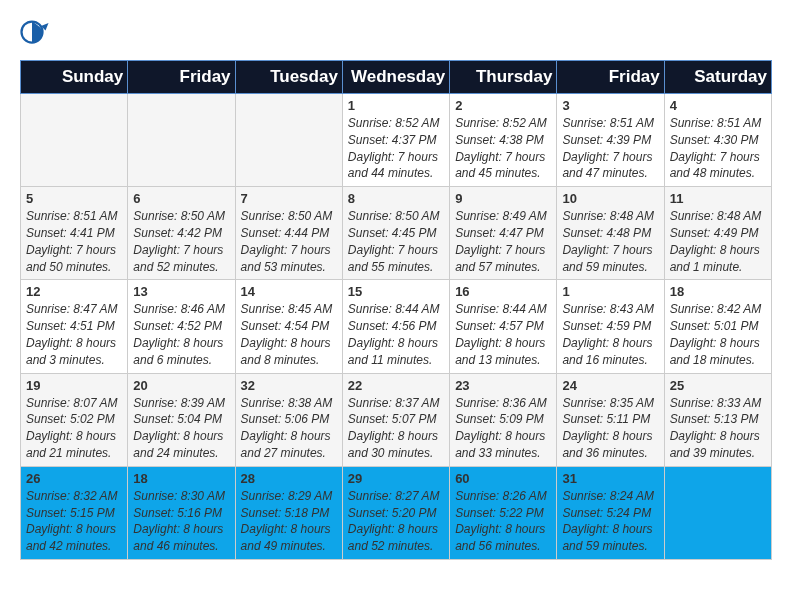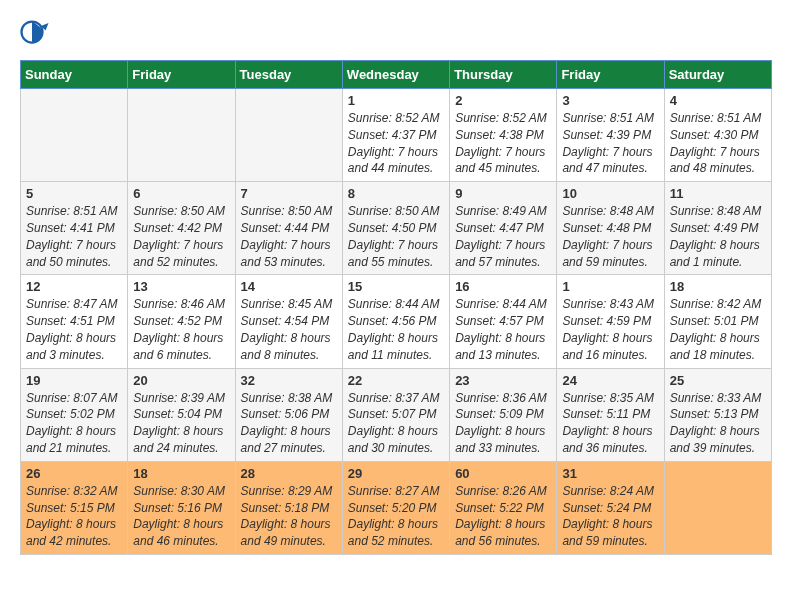--- a/index.html
+++ b/index.html
@@ -44,42 +44,42 @@
     .location {
       font-size: 16px;
       color: #333;
     }
     table {
       width: 100%;
       border-collapse: collapse;
       table-layout: fixed;
     }
     thead tr th {
-      background-color: #15803d;
+      background-color: #0f172a;
       color: #fff;
-      font-size: 13px;
+      font-size: 17px;
       font-weight: bold;
       padding: 6px 4px;
-      text-align: left;
+      text-align: right;
       border: 1px solid #5a8fd0;
     }
     tbody tr td {
       border: 1px solid #ccc;
       vertical-align: top;
       padding: 4px 5px;
       height: 82px;
       font-size: 11px;
       color: #333;
       background: #fff;
     }
     tbody tr:nth-child(even) td {
       background-color: #f5f5f5;
     }
     tbody tr:last-child td {
-      background-color: #fdba74;
+      background-color: #0ea5e9;
     }
     .day-num {
       font-size: 13px;
       font-weight: bold;
       color: #333;
       display: block;
       margin-bottom: 2px;
     }
     .day-info {
       font-size: 12px;
@@ -176,21 +176,21 @@
         <td>
           <span class="day-num">7</span>
           <div class="day-info">Sunrise: 8:50 AM
 Sunset: 4:44 PM
 Daylight: 7 hours
 and 53 minutes.</div>
         </td>
         <td>
           <span class="day-num">8</span>
           <div class="day-info">Sunrise: 8:50 AM
-Sunset: 4:50 PM
+Sunset: 4:45 PM
 Daylight: 7 hours
 and 55 minutes.</div>
         </td>
         <td>
           <span class="day-num">9</span>
           <div class="day-info">Sunrise: 8:49 AM
 Sunset: 4:47 PM
 Daylight: 7 hours
 and 57 minutes.</div>
         </td>

